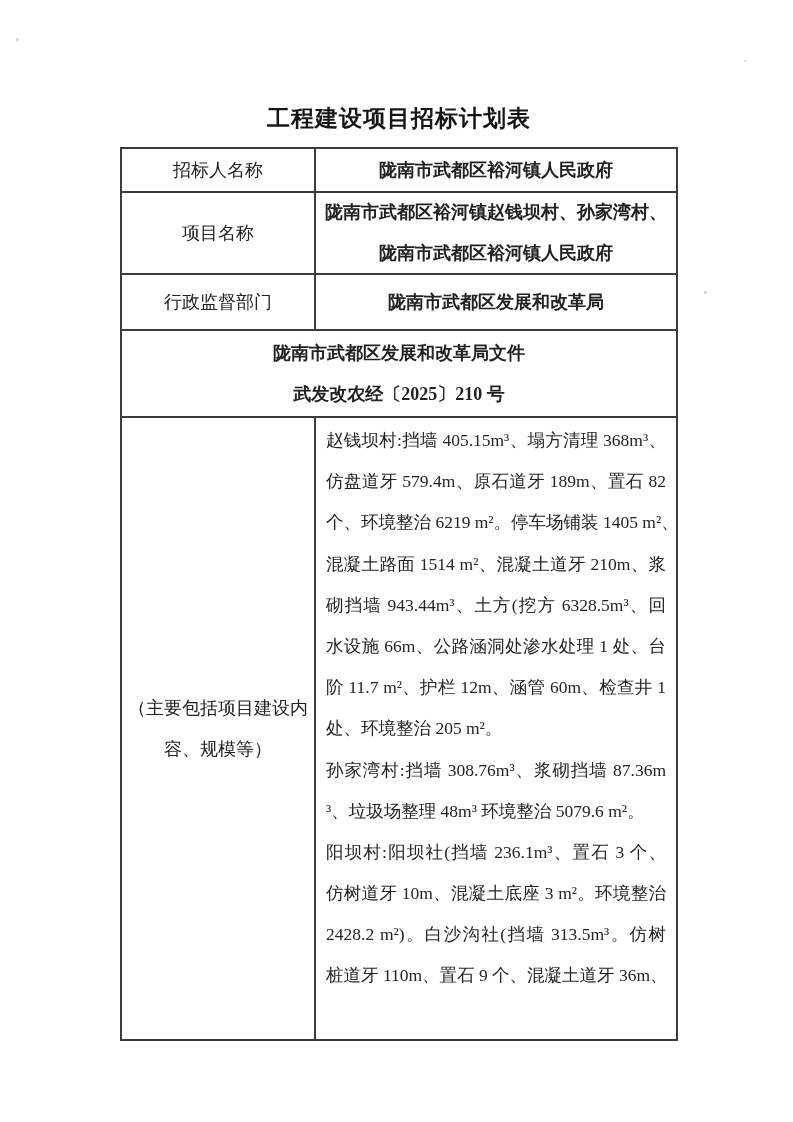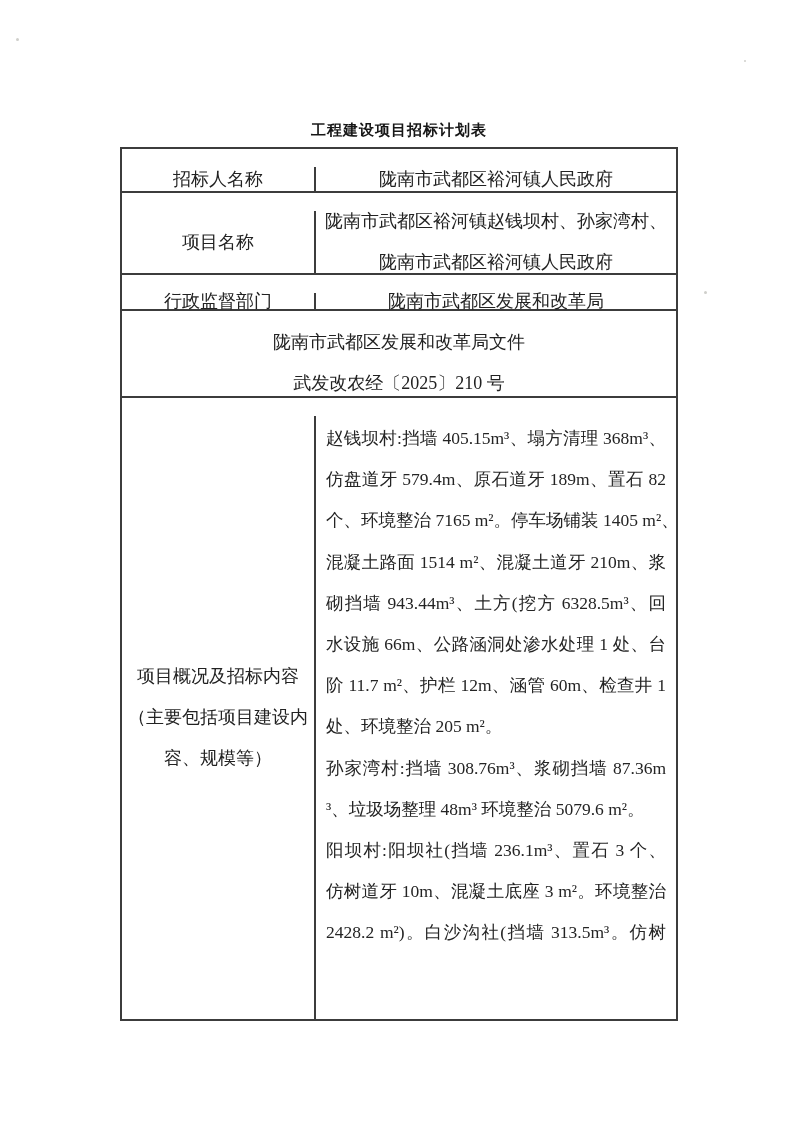--- a/index.html
+++ b/index.html
@@ -25,63 +25,62 @@
   .title {
     position: absolute;
     left: 120px;
     top: 100px;
     width: 558px;
     height: 36px;
     line-height: 36px;
     text-align: center;
     font-family: "Liberation Sans", "DejaVu Sans", sans-serif;
     font-weight: 700;
-    font-size: 15px;
+    font-size: 23px;
     letter-spacing: 1px;
     color: #161616;
-    margin-top: 12px;
   }
   .tbl {
     position: absolute;
     left: 120px;
     top: 147px;
     width: 558px;
     box-sizing: border-box;
     border: 2px solid #3c3c3c;
     background: transparent;
   }
   .row {
     display: flex;
     box-sizing: border-box;
     border-bottom: 2px solid #3c3c3c;
   }
   .row:last-child { border-bottom: none; }
   .r1 { height: 44px; }
   .r2 { height: 82px; }
-  .r3 { height: 36px; }
+  .r3 { height: 56px; }
   .r4 { height: 87px; }
   .r5 { height: 621px; }
   .cell {
     box-sizing: border-box;
     display: flex;
     flex-direction: column;
     justify-content: center;
     align-items: center;
     font-size: 18px;
-    margin-top: 18px;
   }
   .label {
     width: 194px;
     min-width: 194px;
     border-right: 2px solid #3c3c3c;
     text-align: center;
   }
   .value {
     flex: 1;
     text-align: center;
+    font-weight: bold;
   }
   .mline { line-height: 41px; white-space: nowrap; }
   .content {
     flex: 1;
     justify-content: flex-start;
     align-items: stretch;
     padding-top: 2px;
     overflow: hidden;
     font-size: 17.5px;
   }
@@ -137,35 +136,35 @@
 
     <div class="row r4">
       <div class="cell value">
         <div class="mline">陇南市武都区发展和改革局文件</div>
         <div class="mline">武发改农经〔2025〕210 号</div>
       </div>
     </div>
 
     <div class="row r5">
       <div class="cell label">
-        <div class="mline">项目概况及招标内容</div>
         <div class="mline">（主要包括项目建设内</div>
         <div class="mline">容、规模等）</div>
       </div>
       <div class="cell content">
         <div class="cl">赵钱坝村:挡墙 405.15m³、塌方清理 368m³、</div>
         <div class="cl">仿盘道牙 579.4m、原石道牙 189m、置石 82</div>
-        <div class="cl">个、环境整治 7165 m²。停车场铺装 1405 m²、</div>
+        <div class="cl">个、环境整治 6219 m²。停车场铺装 1405 m²、</div>
         <div class="cl">混凝土路面 1514 m²、混凝土道牙 210m、浆</div>
         <div class="cl">砌挡墙 943.44m³、土方(挖方 6328.5m³、回</div>
         <div class="cl">水设施 66m、公路涵洞处渗水处理 1 处、台</div>
         <div class="cl">阶 11.7 m²、护栏 12m、涵管 60m、检查井 1</div>
         <div class="cl short">处、环境整治 205 m²。</div>
         <div class="cl">孙家湾村:挡墙 308.76m³、浆砌挡墙 87.36m</div>
         <div class="cl short">³、垃圾场整理 48m³ 环境整治 5079.6 m²。</div>
         <div class="cl">阳坝村:阳坝社(挡墙 236.1m³、置石 3 个、</div>
         <div class="cl">仿树道牙 10m、混凝土底座 3 m²。环境整治</div>
         <div class="cl">2428.2 m²)。白沙沟社(挡墙 313.5m³。仿树</div>
+        <div class="cl">桩道牙 110m、置石 9 个、混凝土道牙 36m、</div>
       </div>
     </div>
 
   </div>
 </div>
 
 </body></html>

